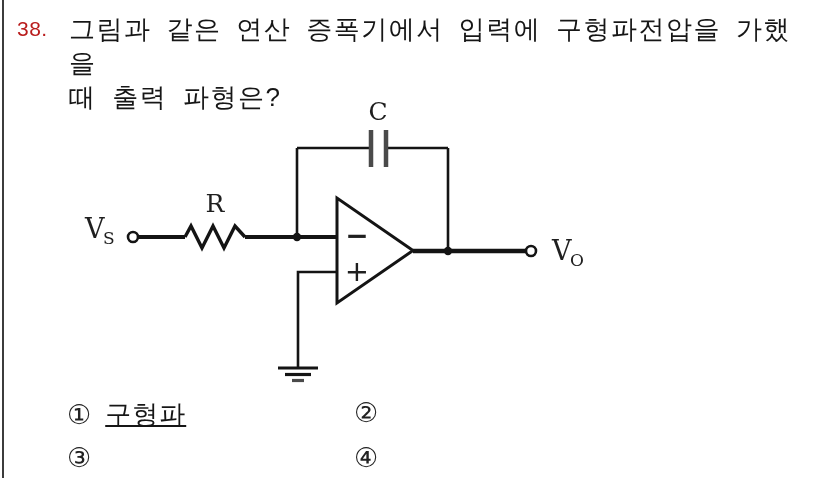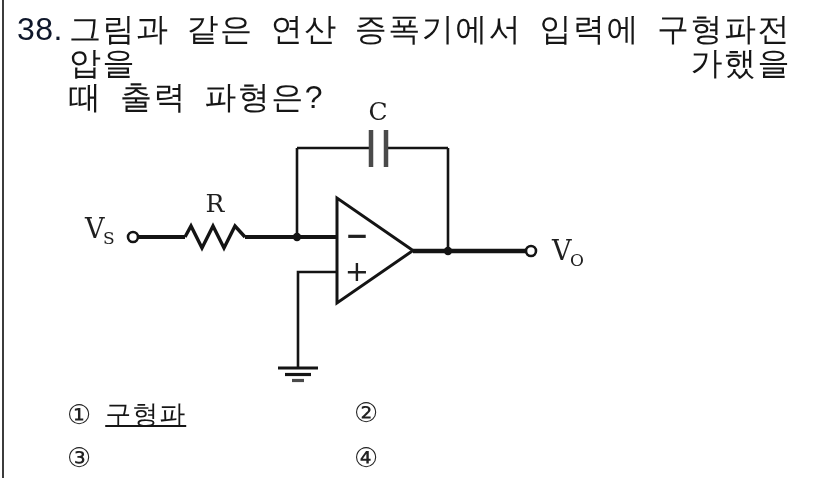--- a/index.html
+++ b/index.html
@@ -16,24 +16,24 @@
   .column-rule {
     position: absolute; left: 2px; top: 0; width: 2px; height: 478px;
     background: #3c3c3c;
   }
 
   .question {
     position: absolute; left: 17px; top: 12px; width: 780px;
     display: flex; align-items: flex-start;
   }
   .q-number {
-    font-size: 32px; line-height: 34px; width: 52px; flex: 0 0 52px;
-    letter-spacing: 0.5px; color: #0f172a;
+    font-size: 21px; line-height: 34px; width: 52px; flex: 0 0 52px;
+    letter-spacing: 0.5px; color: #b91c1c;
   }
-  .q-text { width: 722px; font-size: 32px; line-height: 34px; letter-spacing: 1.5px; color: #161616; }
+  .q-text { width: 722px; font-size: 26px; line-height: 34px; letter-spacing: 1.5px; color: #161616; }
   .q-line1 { text-align: justify; text-align-last: justify; word-spacing: 4px; }
   .q-line2 { margin-top: 0px; word-spacing: 7px; }
 
   .circuit-svg { position: absolute; left: 60px; top: 88px; }
   .circuit-svg text { fill: #1f1f1f; }
   .lbl { font-family: "DejaVu Serif", "Liberation Serif", serif; }
 
   .option {
     position: absolute; display: flex; align-items: center;
     font-size: 26px; letter-spacing: 1px; color: #161616;

